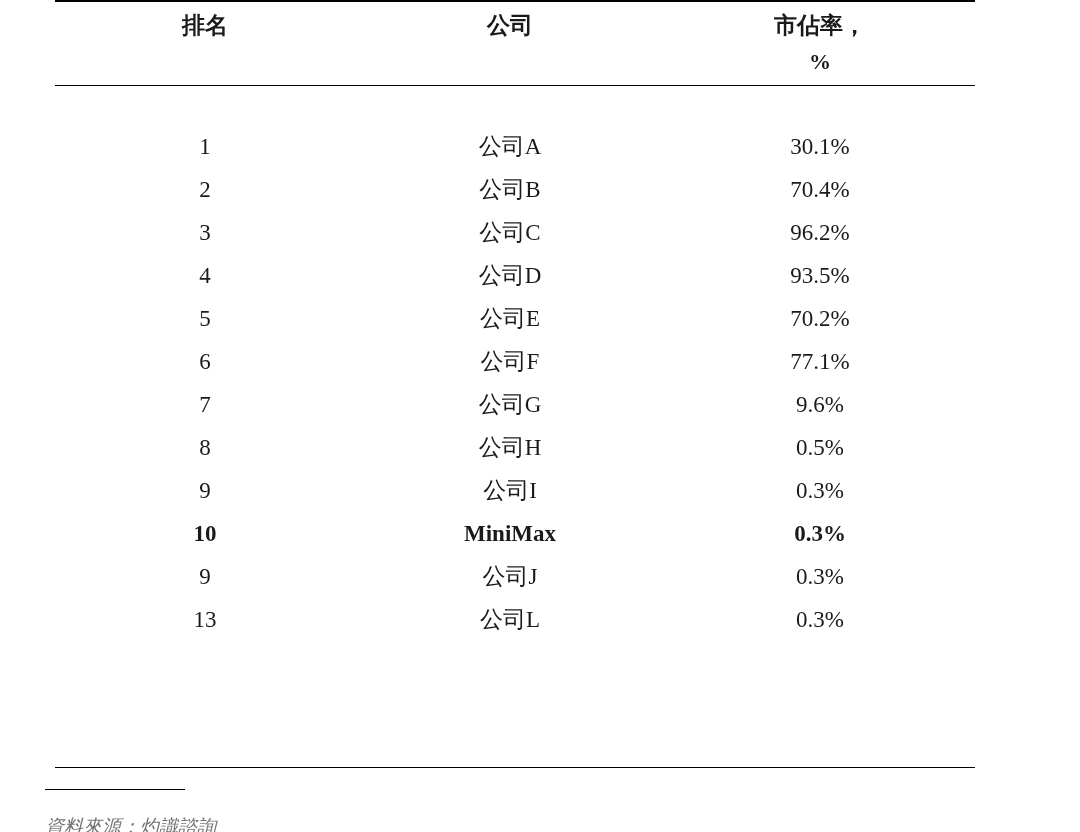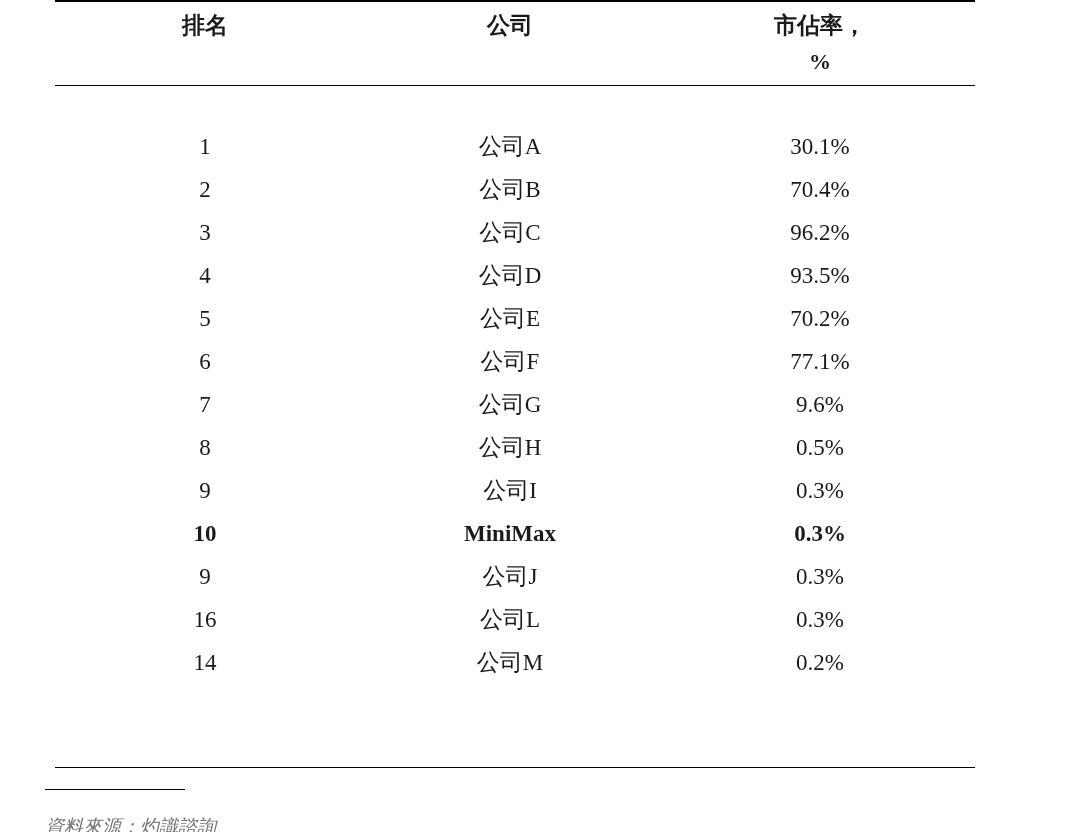--- a/index.html
+++ b/index.html
@@ -198,28 +198,23 @@
           <td>10</td>
           <td>MiniMax</td>
           <td>0.3%</td>
         </tr>
         <tr>
           <td>9</td>
           <td>公司J</td>
           <td>0.3%</td>
         </tr>
         <tr>
-          <td>16</td>
+          <td>13</td>
           <td>公司L</td>
           <td>0.3%</td>
-        </tr>
-        <tr>
-          <td>14</td>
-          <td>公司M</td>
-          <td>0.2%</td>
         </tr>
       </tbody>
     </table>
   </div>
 
   <div class="source-rule"></div>
   <div class="source-text">資料來源：灼識諮詢</div>
 
 </div>
 

